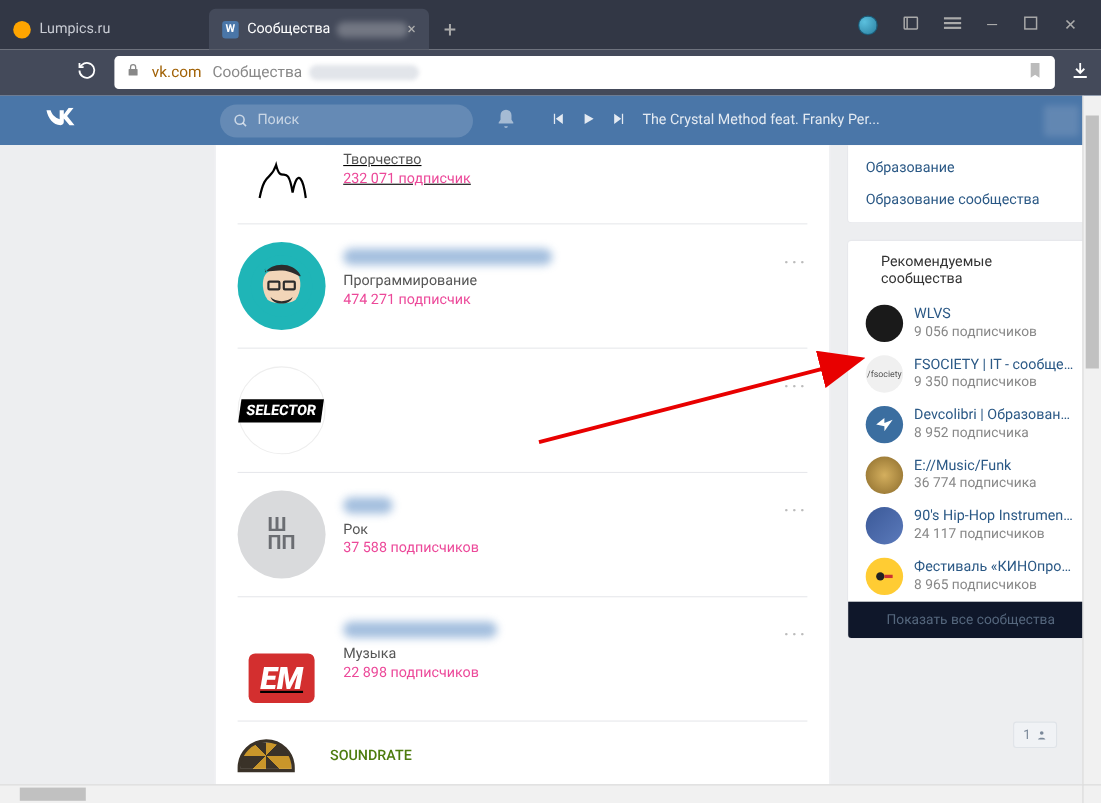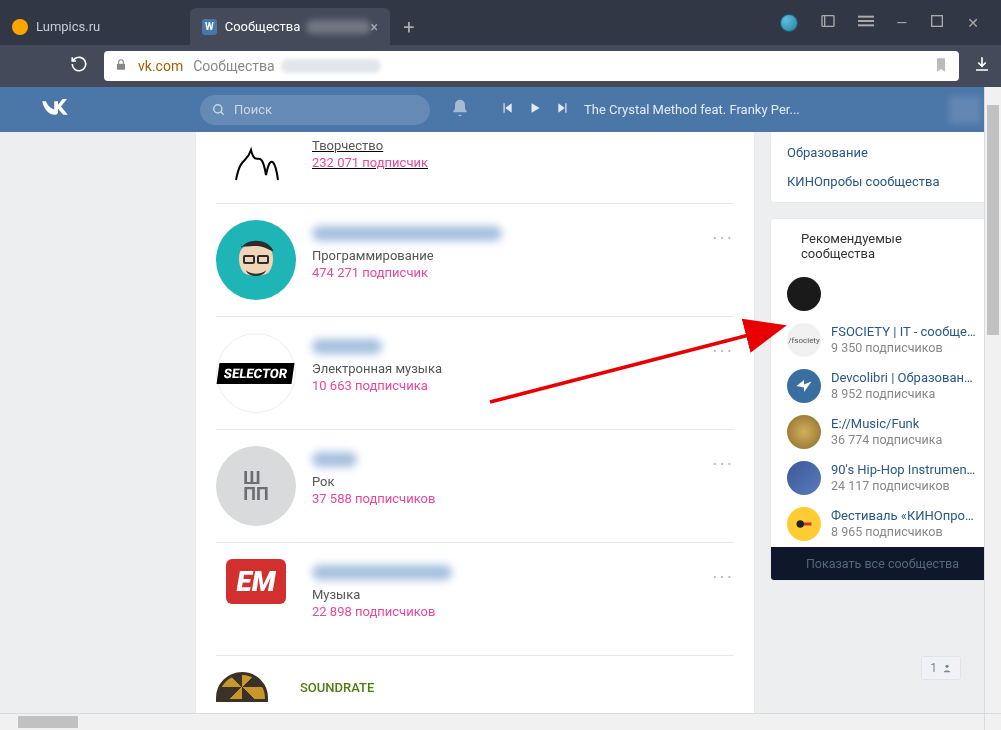--- a/index.html
+++ b/index.html
@@ -67,21 +67,21 @@
 .rec-info { line-height: 1.25; overflow:hidden;}
 .rec-name { color: #2a5885; font-size: 13px; white-space: nowrap; overflow: hidden; text-overflow: ellipsis; max-width: 145px;}
 .rec-sub { color: #888; font-size: 12.5px; white-space: nowrap; overflow: hidden; text-overflow: ellipsis; max-width: 145px;}
 .show-all { background: #0f172a; text-align: center; padding: 9px; color: #55677d; font-size: 12.5px; }
 .friends-indicator { position:absolute; right:40px; bottom:50px; background:#f0f2f5; border:1px solid #dfe3e8; border-radius:3px; padding:4px 8px; color:#7a8899; font-size:12px;}
 
 
 .ava-face { background:#1fb5b7; display:flex; align-items:center; justify-content:center; }
 .ava-sel { background:#fff; border:1px solid #eee; display:flex; align-items:center; justify-content:center; font-weight:800; font-size:13px; color:#000;}
 .ava-shpp { background:#d9dadc; display:flex; align-items:center; justify-content:center; color:#6b6d72; font-weight:700; font-size:18px; line-height:0.9;}
-.ava-em { background:#fff; display:flex; align-items:flex-start; justify-content:center; }
+.ava-em { background:#fff; display:flex; align-items:flex-end; justify-content:center;text-decoration:underline; }
 .ava-em span { background:#d32f2f; color:#fff; font-weight:900; font-size:28px; padding:6px 10px; border-radius:6px; font-style:italic;}
 .ava-last { background: repeating-conic-gradient(#c9962a 0deg 45deg, #3a3228 45deg 90deg); border:3px solid #3a3228;}
 .ava-top { background:#fff; display:flex; align-items:center; justify-content:center;}
 
 
 .rava-1 { background:#1a1a1a; }
 .rava-2 { background:#f0f0f0; display:flex;align-items:center;justify-content:center;font-size:8px;color:#555;}
 .rava-3 { background:#3b6ea0; display:flex;align-items:center;justify-content:center;}
 .rava-4 { background:radial-gradient(circle,#d4af5e,#8a6a2a); }
 .rava-5 { background:linear-gradient(135deg,#3b5998,#5b7abb); }
@@ -216,25 +216,20 @@
         <div class="group-sub">474 271 подписчик</div>
       </div>
       <div class="group-menu">···</div>
     </div>
     <div class="sep"></div>
 
     <div class="group-row">
       <div class="group-ava ava-sel">
           <span style="background:#000;color:#fff;padding:3px 6px;transform:skewX(-8deg);">SELECTOR</span>
         </div>
-      <div class="group-info">
-        <div class="group-name-blur" style="width:70px;"></div>
-        <div class="group-cat">Электронная музыка</div>
-        <div class="group-sub">10 663 подписчика</div>
-      </div>
       <div class="group-menu">···</div>
     </div>
     <div class="sep"></div>
 
     <div class="group-row">
       <div class="group-ava ava-shpp">Ш<br>ПП</div>
       <div class="group-info">
         <div class="group-name-blur" style="width:45px;"></div>
         <div class="group-cat">Рок</div>
         <div class="group-sub">37 588 подписчиков</div>
@@ -259,28 +254,32 @@
     <div class="last-row">
       <div class="group-ava ava-last" style="width:52px;height:30px;border-radius:26px 26px 0 0;"></div>
       <span class="last-name">SOUNDRATE</span>
     </div>
   </div>
 
   <div class="right-col">
     <div class="side-block" style="border-top:none;border-radius:0 0 4px 4px;">
       <div class="side-links">
         <a class="side-link">Образование</a>
-        <a class="side-link">КИНОпробы сообщества</a>
+        <a class="side-link">Образование сообщества</a>
       </div>
     </div>
 
     <div class="side-block">
       <div class="side-title">Рекомендуемые сообщества</div>
       <div class="rec-row">
         <div class="rec-ava rava-1"></div>
+        <div class="rec-info">
+            <div class="rec-name">WLVS</div>
+            <div class="rec-sub">9 056 подписчиков</div>
+          </div>
       </div>
       <div class="rec-row">
         <div class="rec-ava rava-2">
             <span>/fsociety</span>
           </div>
         <div class="rec-info">
             <div class="rec-name">FSOCIETY | IT - сообщество</div>
             <div class="rec-sub">9 350 подписчиков</div>
           </div>
       </div>

